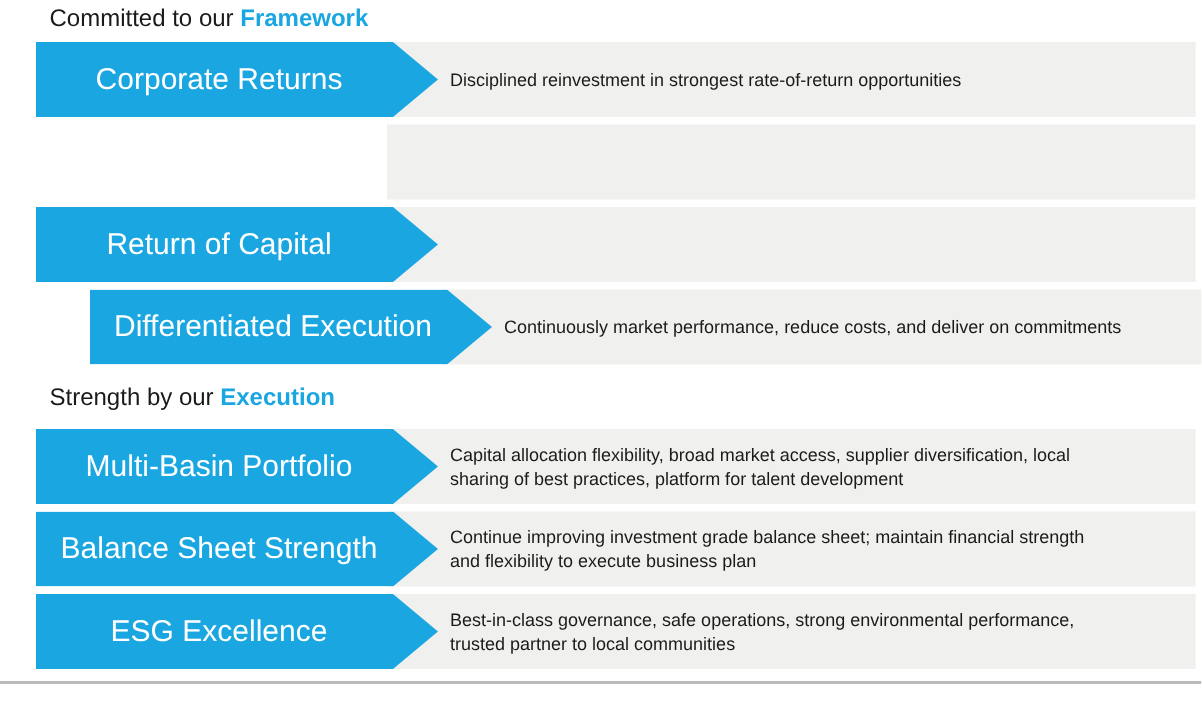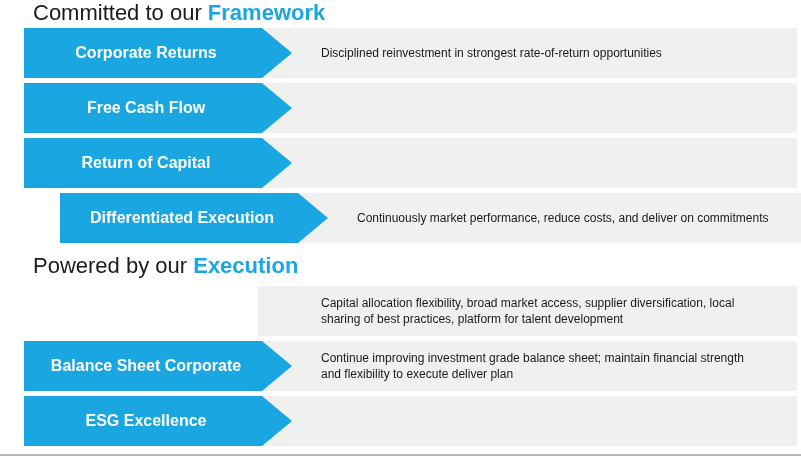--- a/index.html
+++ b/index.html
@@ -11,21 +11,21 @@
     position: relative;
     width: 801px;
     height: 467px;
     background: #ffffff;
     font-family: "Liberation Sans", sans-serif;
     overflow: hidden;
   }
   .section-heading {
     position: absolute;
     left: 33px;
-    font-size: 22px;
+    font-size: 16px;
     line-height: 22px;
     color: #1a1a1a;
     white-space: nowrap;
   }
   .section-heading .accent {
     color: var(--brand-blue, #1aa7e1);
     font-weight: bold;
   }
   .row {
     position: absolute;
@@ -50,27 +50,27 @@
     background: var(--brand-blue, #1aa7e1);
     clip-path: polygon(0 0, calc(100% - 30px) 0, 100% 50%, calc(100% - 30px) 100%, 0 100%);
     display: flex;
     align-items: center;
     justify-content: center;
     padding-right: 24px;
     box-sizing: border-box;
   }
   .arrow-label {
     color: #ffffff;
-    font-weight: bold;
-    font-size: 16px;
+    font-weight: normal;
+    font-size: 20px;
     white-space: nowrap;
   }
   .desc {
     position: absolute;
-    left: 321px;
+    left: 300px;
     right: 12px;
     top: 0;
     height: 100%;
     display: flex;
     align-items: center;
     font-size: 12px;
     line-height: 16px;
     color: #1a1a1a;
     white-space: pre-line;
   }
@@ -93,59 +93,61 @@
   <div class="row" style="top:28px;">
     <div class="band"></div>
     <div class="arrow">
       <span class="arrow-label">Corporate Returns</span>
     </div>
     <div class="desc">Disciplined reinvestment in strongest rate-of-return opportunities</div>
   </div>
 
   <div class="row" style="top:83px;">
     <div class="band"></div>
-    <div class="arrow">
-      <span class="arrow-label">Free Cash Flow</span>
-    </div>
   </div>
 
   <div class="row" style="top:138px;">
     <div class="band"></div>
     <div class="arrow">
       <span class="arrow-label">Return of Capital</span>
     </div>
   </div>
 
   <div class="row" style="top:193px;margin-left:36px;">
     <div class="band"></div>
     <div class="arrow">
       <span class="arrow-label">Differentiated Execution</span>
     </div>
     <div class="desc">Continuously market performance, reduce costs, and deliver on commitments</div>
   </div>
 
-  <div class="section-heading" style="top:255px;"><span>Powered by our </span><span class="accent">Execution</span></div>
+  <div class="section-heading" style="top:255px;"><span>Strength by our </span><span class="accent">Execution</span></div>
 
   <div class="row" style="top:286px;">
     <div class="band"></div>
+    <div class="arrow">
+      <span class="arrow-label">Multi-Basin Portfolio</span>
+    </div>
     <div class="desc">Capital allocation flexibility, broad market access, supplier diversification, local
 sharing of best practices, platform for talent development</div>
   </div>
 
   <div class="row" style="top:341px;">
     <div class="band"></div>
     <div class="arrow">
-      <span class="arrow-label">Balance Sheet Corporate</span>
+      <span class="arrow-label">Balance Sheet Strength</span>
     </div>
     <div class="desc">Continue improving investment grade balance sheet; maintain financial strength
-and flexibility to execute deliver plan</div>
+and flexibility to execute business plan</div>
   </div>
 
   <div class="row" style="top:396px;">
     <div class="band"></div>
     <div class="arrow">
       <span class="arrow-label">ESG Excellence</span>
     </div>
+    <div class="desc">Best-in-class governance, safe operations, strong environmental performance,
+trusted partner to local communities</div>
   </div>
 
   <div class="footer-rule"></div>
 
 </div>
 
 </body></html>

